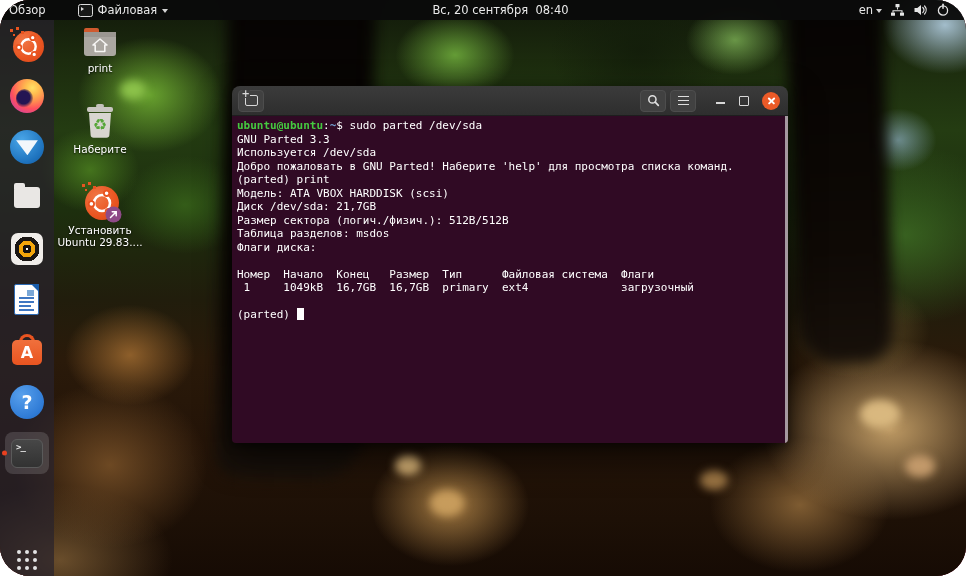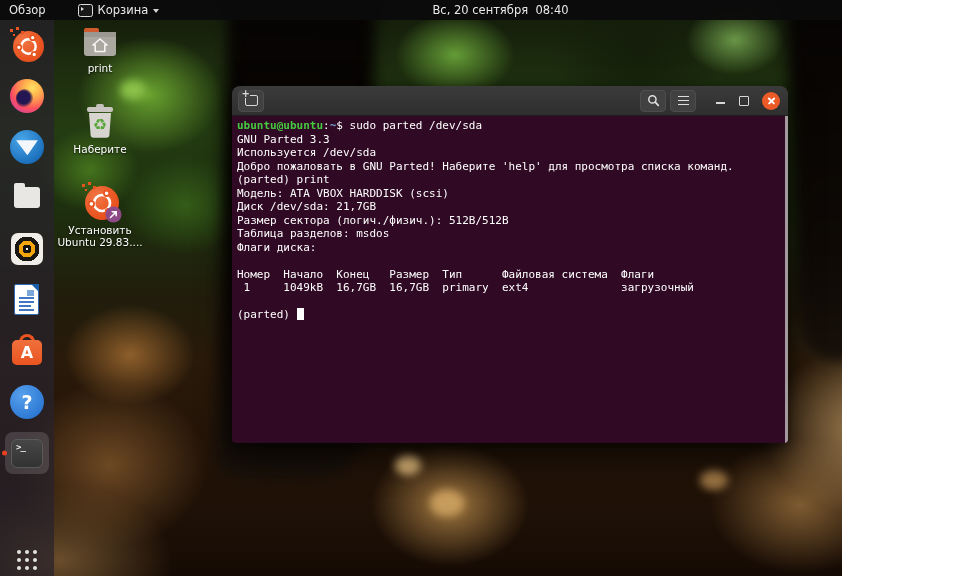--- a/index.html
+++ b/index.html
@@ -1,17 +1,17 @@
 <!DOCTYPE html>
 <html style="--term-bg: #300a24; --term-fg: #ffffff; --term-green: #45c940; --term-blue: #729fcf;"><head>
 <meta charset="utf-8">
 <style>
   html,body{margin:0;padding:0;}
-  .screen{position:relative;width:842px;height:576px;overflow:hidden;background:#be185d;
-          font-family:"DejaVu Sans",sans-serif;-webkit-font-smoothing:antialiased;}
+  .screen{position:relative;width:966px;height:576px;overflow:hidden;background:#be185d;
+          font-family:"DejaVu Sans",sans-serif;border-radius:30px;-webkit-font-smoothing:antialiased;}
 
   
   .wallpaper{position:absolute;inset:0;z-index:0;
     background-color:#241307;
     background-image:
       radial-gradient(90px 70px at 945px 25px, rgba(178,206,224,.9), rgba(178,206,224,0) 70%),
       radial-gradient(55px 45px at 898px 140px, rgba(150,185,210,.65), rgba(150,185,210,0) 70%),
       radial-gradient(70px 50px at 735px 40px, rgba(125,178,85,.8), rgba(125,178,85,0) 70%),
       radial-gradient(85px 60px at 455px 55px, rgba(108,168,58,.9), rgba(108,168,58,0) 70%),
       radial-gradient(100px 80px at 150px 95px, rgba(108,168,48,.95), rgba(108,168,48,0) 72%),
@@ -137,21 +137,21 @@
     <div class="bokeh" style="left:120px;top:80px;width:26px;height:20px;background:#8cc24a;"></div>
     <div class="bokeh" style="left:700px;top:470px;width:28px;height:20px;background:#9a7443;"></div>
   </div>
 
   <div class="topbar">
     <div class="tb-item">
       <span>Обзор</span>
     </div>
     <div class="tb-item" style="margin-left:14px;">
       <span class="mini-term"></span>
-      <span>Корзина</span>
+      <span>Файловая</span>
       <span class="caret"></span>
     </div>
     <div class="tb-clock">Вс, 20 сентября  08:40</div>
     <div class="tb-right">
       <span style="display:flex;align-items:center;gap:3px;">
         <span>en</span>
         <span class="caret"></span>
       </span>
       <svg width="15" height="14" viewBox="0 0 15 14">
         <g fill="#e5e5e5">

